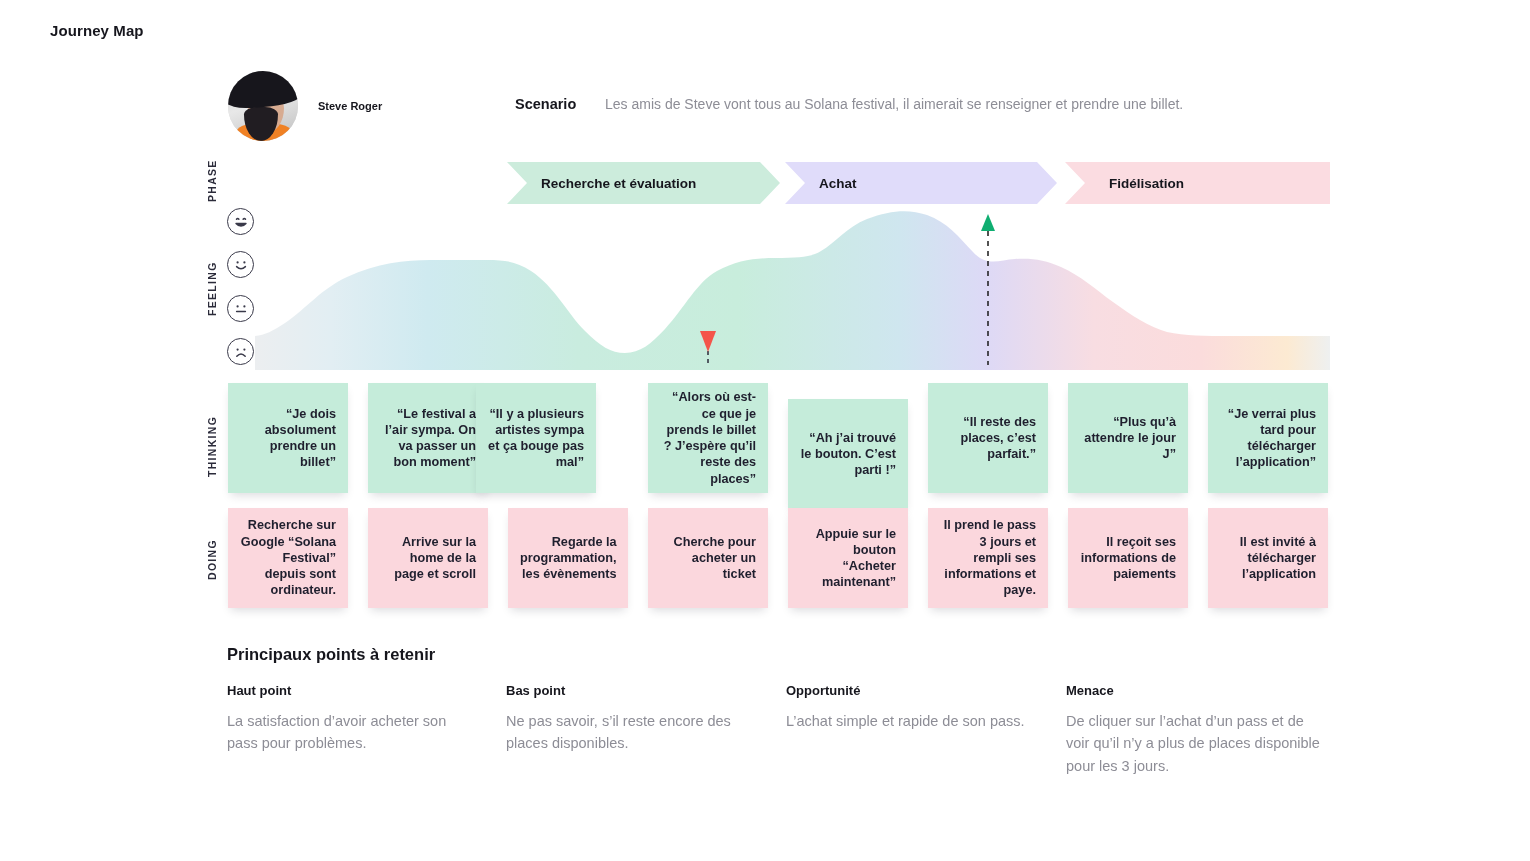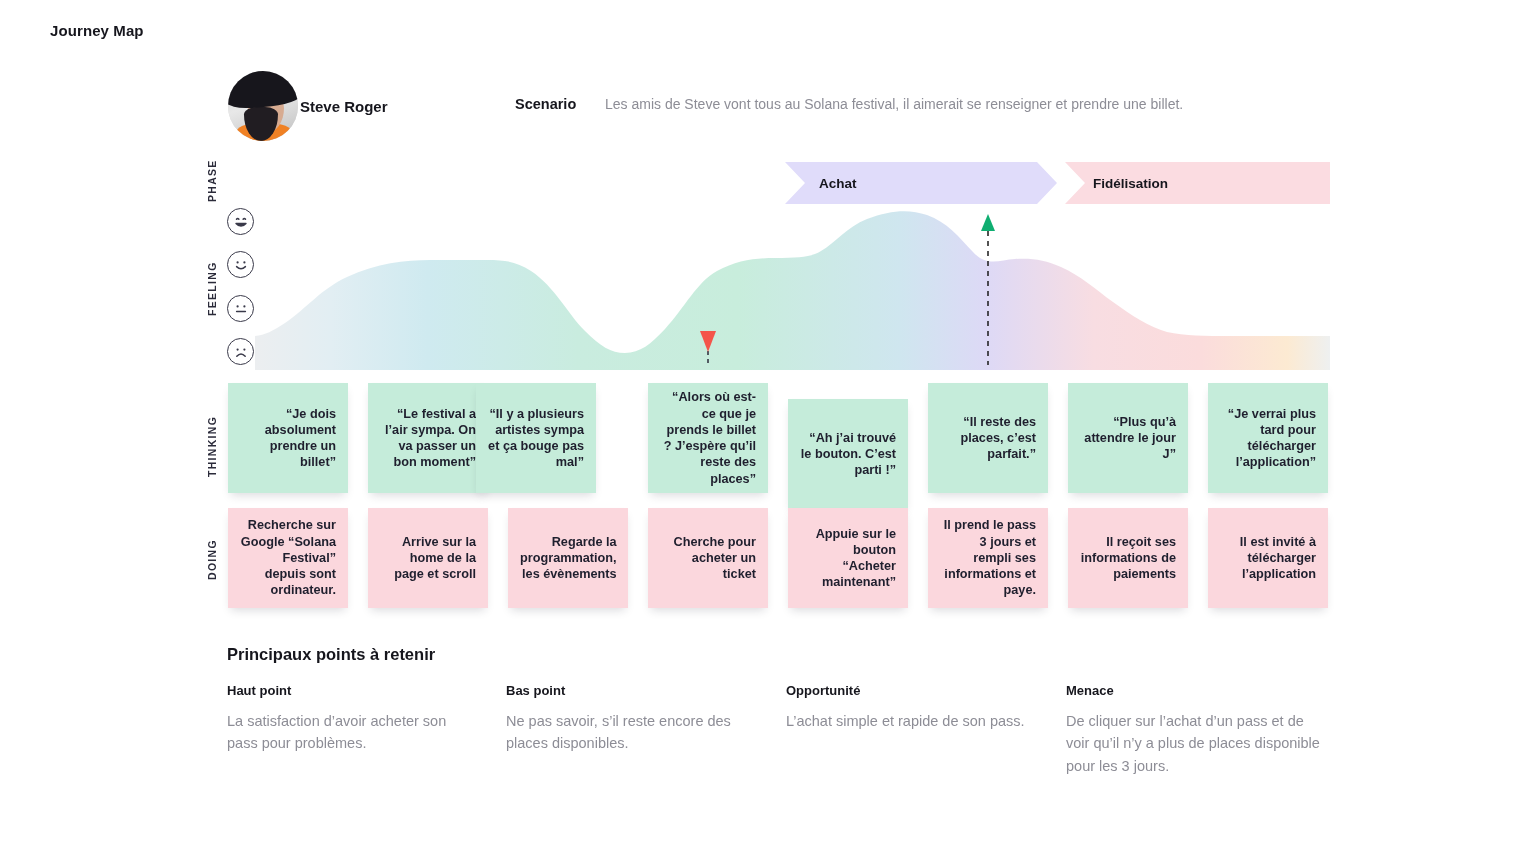--- a/index.html
+++ b/index.html
@@ -82,22 +82,22 @@
   .avatar .av-shirt {
     position: absolute;
     left: 8px;
     bottom: -6px;
     width: 56px;
     height: 24px;
     background: #f08124;
     border-radius: 40% 40% 0 0;
   }
   .persona-name {
-    margin-left: 2px;
-    font-size: 15px;
+    margin-left: 20px;
+    font-size: 11px;
     font-weight: bold;
     color: #16161d;
   }
   .scenario-label {
     position: absolute;
     left: 515px;
     top: 96px;
     font-size: 14.5px;
     font-weight: bold;
     color: #16161d;
@@ -232,25 +232,28 @@
 </div>
 <div class="scenario-label">Scenario</div>
 <div class="scenario-text">Les amis de Steve vont tous au Solana festival, il aimerait se renseigner et prendre une billet.</div>
 
 <div class="row-label" style="left:206px; top:202px;">PHASE</div>
 <div class="row-label" style="left:206px; top:316px;">FEELING</div>
 <div class="row-label" style="left:206px; top:477px;">THINKING</div>
 <div class="row-label" style="left:206px; top:580px;">DOING</div>
 
 <div class="phases" id="phases">
+    <div class="phase" style="left: 280px; width: 273px; background: rgb(204, 236, 220); clip-path: polygon(0px 0px, calc(100% - 20px) 0px, 100% 50%, calc(100% - 20px) 100%, 0px 100%, 20px 50%);">
+      <span class="ph-label" style="margin-left: 34px;">Recherche et évaluation</span>
+    </div>
     <div class="phase" style="left: 558px; width: 272px; background: rgb(224, 220, 250); clip-path: polygon(0px 0px, calc(100% - 20px) 0px, 100% 50%, calc(100% - 20px) 100%, 0px 100%, 20px 50%);">
       <span class="ph-label" style="margin-left: 34px;">Achat</span>
     </div>
     <div class="phase" style="left: 838px; width: 265px; background: rgb(251, 220, 225); clip-path: polygon(0px 0px, 100% 0px, 100% 100%, 0px 100%, 20px 50%);">
-      <span class="ph-label" style="margin-left: 28px;">Fidélisation</span>
+      <span class="ph-label" style="margin-left: 44px;">Fidélisation</span>
     </div>
   </div>
 
 <div class="feeling-icons" id="faces">
     <div class="face" style="top: 0px;">
       <svg width="24" height="24" viewBox="0 0 24 24" style="position: absolute; left: 0.6px; top: 0.6px;">
         <path d="M7.5 9.2 q1.2 -1.6 2.4 0" stroke="#3a3a4a" fill="none" stroke-width="1.5" stroke-linecap="round"></path>
         <path d="M14.1 9.2 q1.2 -1.6 2.4 0" stroke="#3a3a4a" fill="none" stroke-width="1.5" stroke-linecap="round"></path>
         <path d="M7 13.4 q5 5.4 10 0 z" stroke="#3a3a4a" fill="#3a3a4a" stroke-width="1.4" stroke-linejoin="round"></path>
       </svg>

